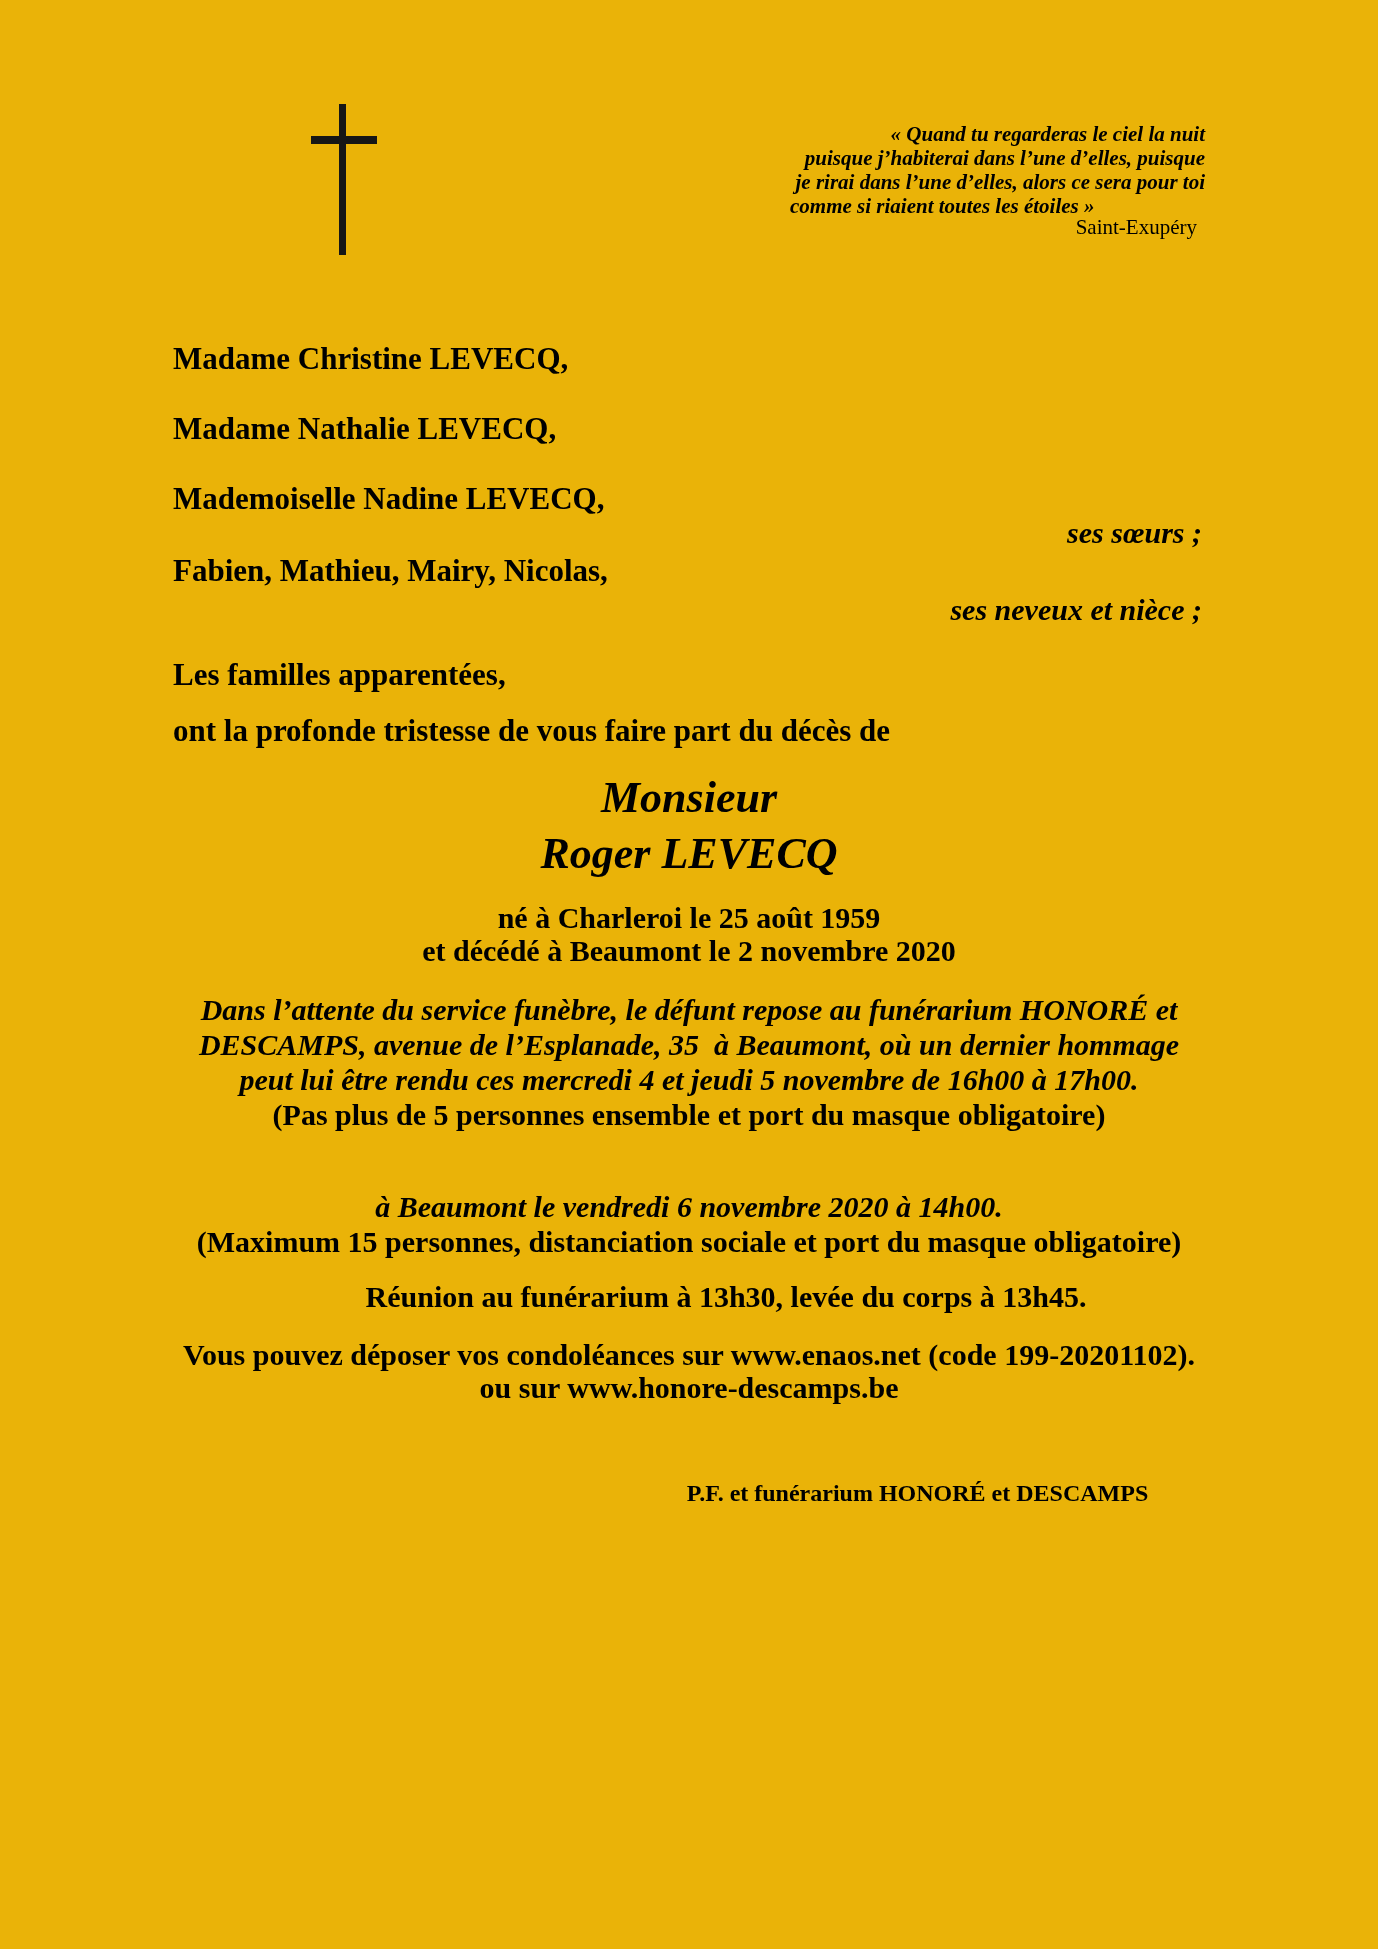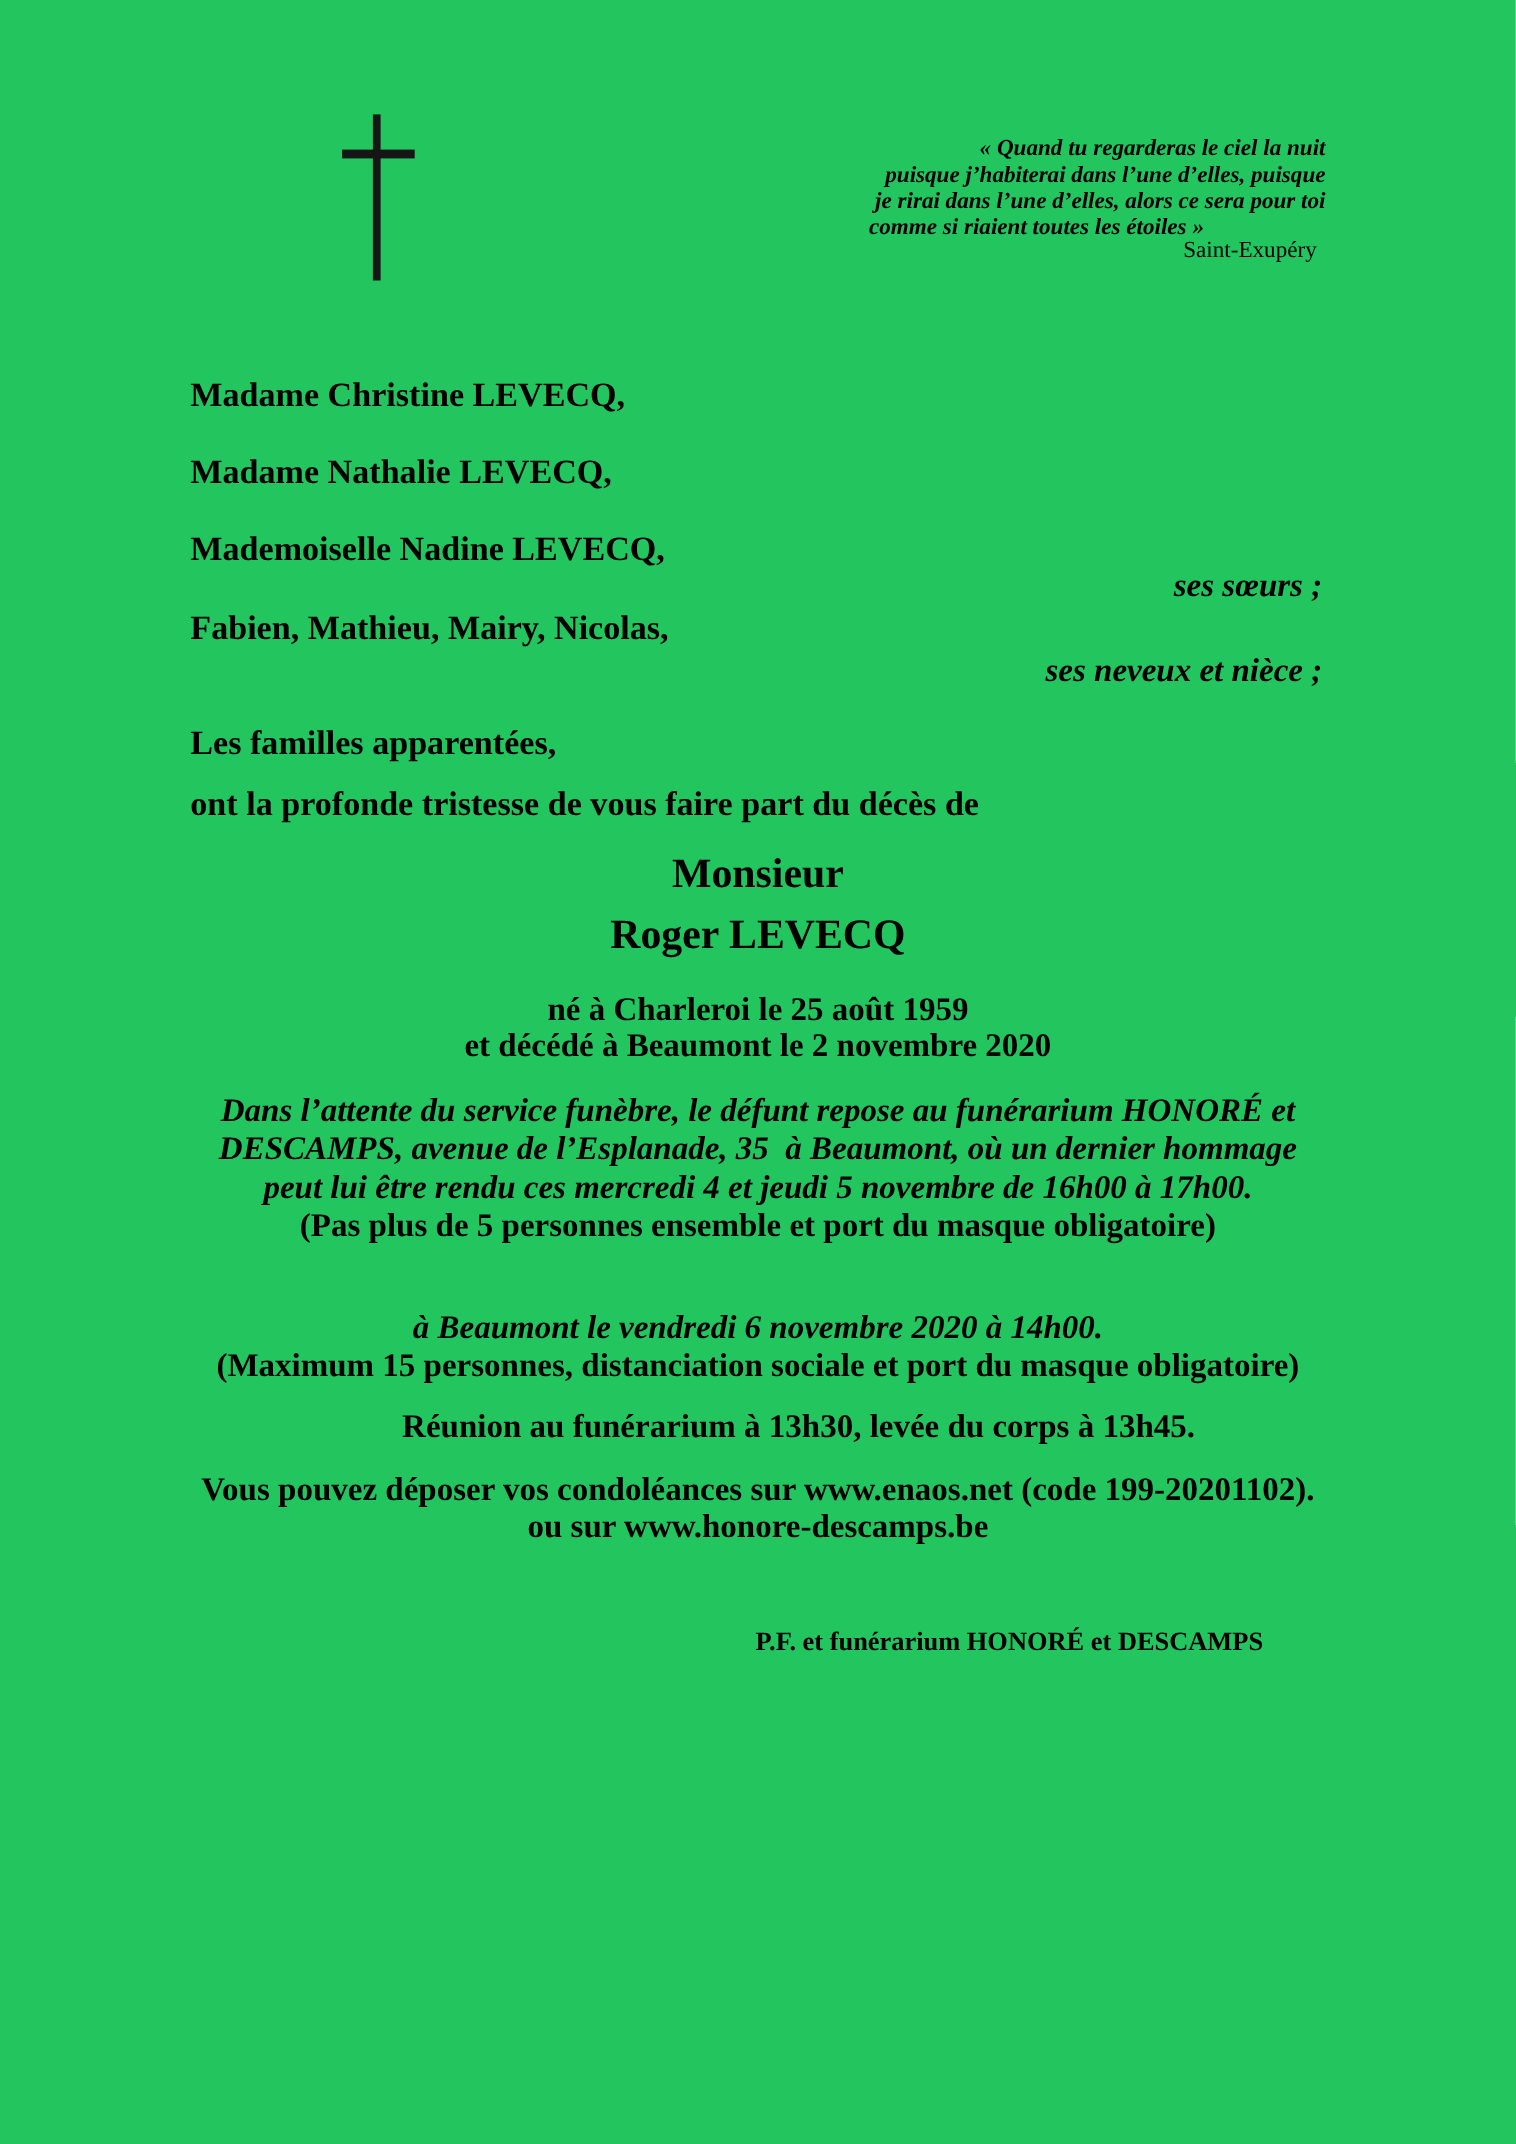--- a/index.html
+++ b/index.html
@@ -1,34 +1,34 @@
 <!DOCTYPE html>
 <html><head>
 <meta charset="utf-8">
 <style>
   html,body{margin:0;padding:0;background:#e8e8e8;}
   .page{
     position:relative;
     width:1378px;height:1949px;
     margin:0 auto;
-    background:#22c55e;
+    background:#eab308;
     font-family:"Liberation Serif","DejaVu Serif",serif;
     color:#000000;
     overflow:hidden;
   }
   .line{position:absolute;white-space:pre;}
   .b{font-weight:bold;}
   .i{font-style:italic;}
   .f19{font-size:19px;}
   .f21{font-size:21px;}
   .f23{font-size:23px;}
   .f24{font-size:24px;}
   .f30{font-size:30px;}
   .f31{font-size:31px;}
-  .f42{font-size:38px;}
+  .f42{font-size:44px;font-style:italic;}
   .left{left:173px;}
   .rightal{right:176px;text-align:right;}
   .center{left:0;width:1378px;text-align:center;}
   
   .cross{position:absolute;left:0;top:0;}
   .cross .v{position:absolute;left:339px;top:104px;width:7px;height:151px;background:#161616;}
   .cross .h{position:absolute;left:311px;top:136px;width:66px;height:8px;background:#161616;}
   
   .quote{position:absolute;left:790px;top:122px;width:415px;}
   .quote div{line-height:24px;white-space:pre;}

